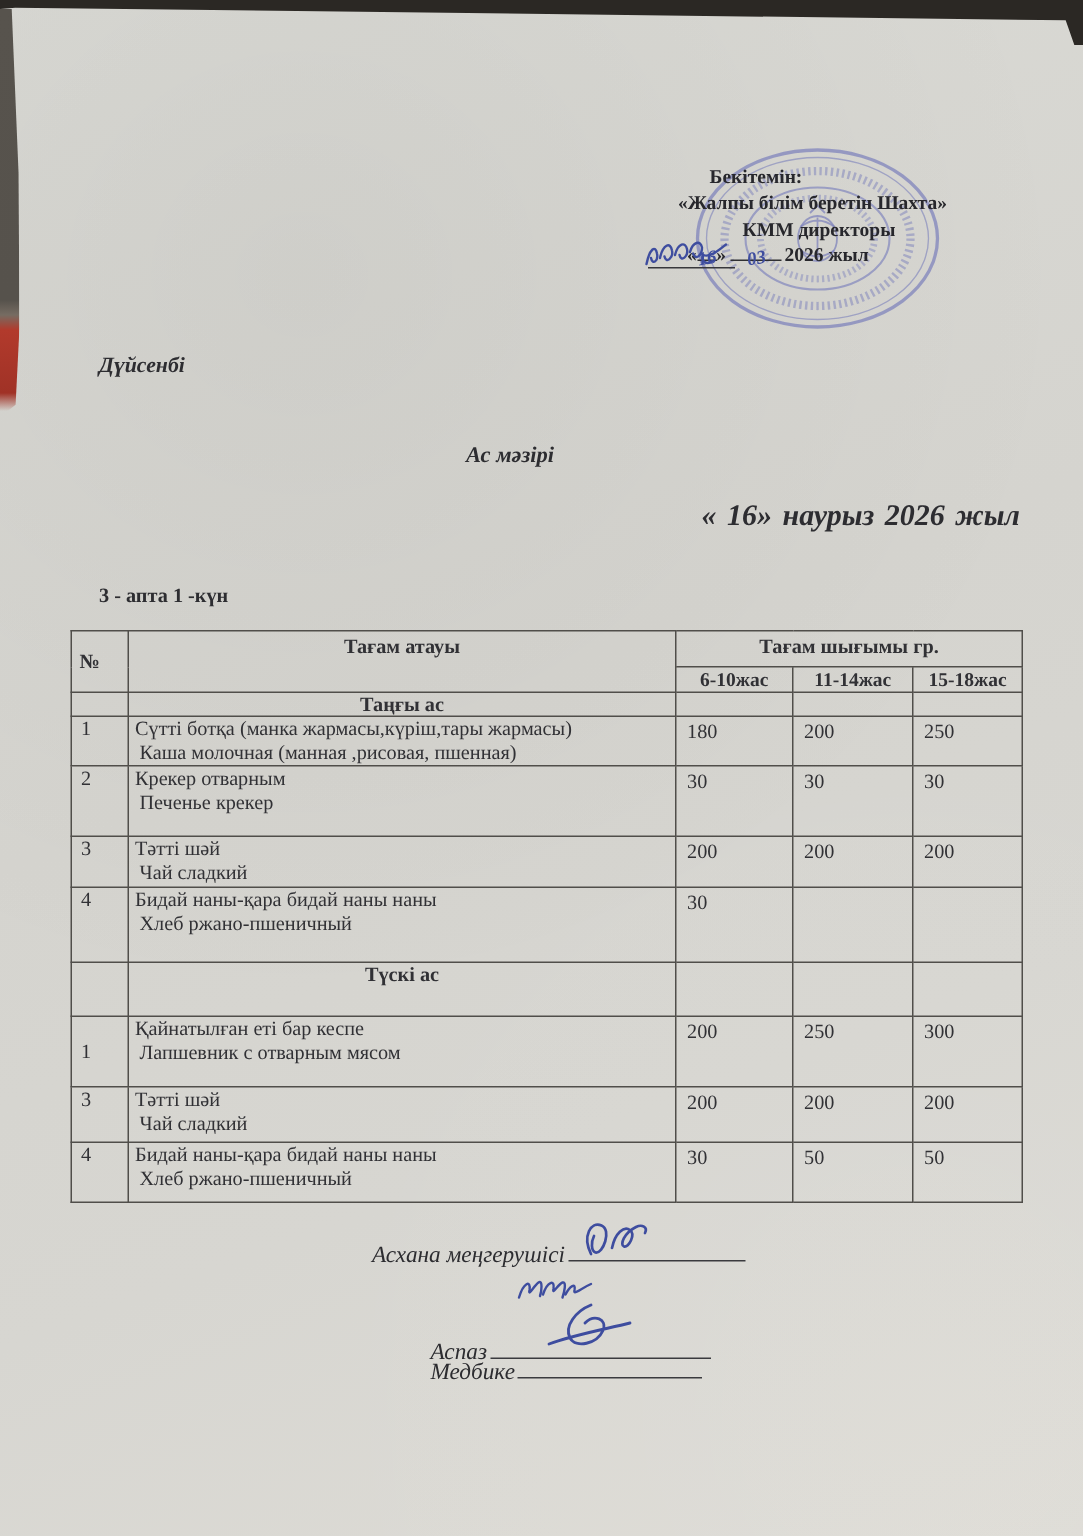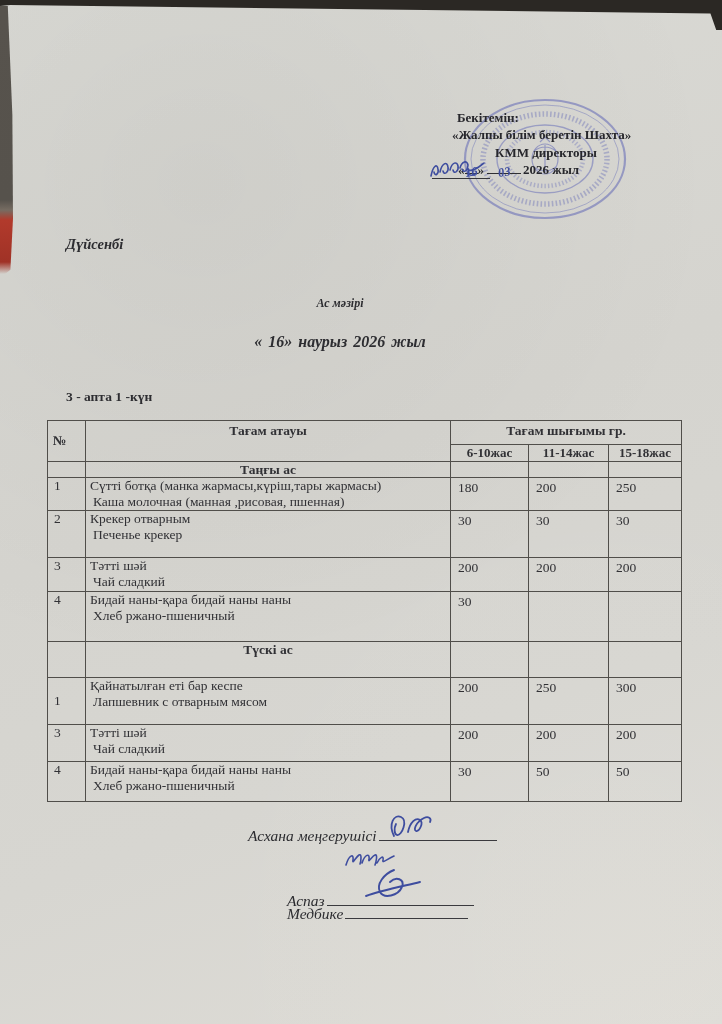--- a/index.html
+++ b/index.html
@@ -23,35 +23,35 @@
   }
   .edge-left{
     position:absolute;left:0;top:6px;width:13px;height:272px;
     background:linear-gradient(to bottom,#57534d 0px,#56524c 194px,#766c62 204px,#b23a2c 214px,#a03226 256px,rgba(200,199,194,0) 268px);
     clip-path:polygon(0 0,60% 0,95% 40%,100% 78%,80% 97%,0 100%);
   }
   
   .stamp{position:absolute;left:452px;top:90px;width:186px;height:142px;filter:blur(0.4px);opacity:0.85;}
   
   .approval{position:absolute;left:452px;top:109px;width:218px;font-size:13px;font-weight:bold;line-height:17.4px;color:#27272c;}
-  .ap-1{margin-left:5px;}
+  .ap-1{margin-left:21px;}
   .ap-center{text-align:center;margin-right:30px;}
   .ap-name{padding-left:42px;}
   .ap-date{margin-left:6px;white-space:nowrap;}
   .blank{display:inline-block;border-bottom:1.3px solid #2f2f33;height:13px;text-align:center;vertical-align:baseline;}
   .b1{width:13px;}
   .b2{width:34px;margin-left:3px;margin-right:2px;}
   .hw{display:inline-block;font-style:italic;font-weight:bold;color:var(--ink-blue,#3e4d9f);transform:rotate(-10deg);font-size:12.5px;line-height:10px;position:relative;top:2px;}
   .dir-underline{position:absolute;left:432px;top:163px;width:58px;height:16px;border-bottom:1.4px solid #37373b;}
   .sig{position:absolute;stroke:var(--ink-blue,#3e4d9f);fill:none;stroke-linecap:round;stroke-linejoin:round;}
   .sig-director{left:429px;top:158px;width:62px;height:24px;}
   
   .weekday{position:absolute;left:66px;top:236px;font-size:14.5px;font-style:italic;font-weight:600;}
-  .menu-title{position:absolute;left:0;top:296px;width:680px;text-align:center;font-size:12px;font-weight:bold;font-style:italic;}
-  .menu-date{position:absolute;left:0;top:333px;width:680px;text-align:center;font-size:16px;font-weight:bold;font-style:italic;word-spacing:2px;}
+  .menu-title{position:absolute;left:0;top:296px;width:680px;text-align:center;font-size:15px;font-weight:bold;font-style:italic;}
+  .menu-date{position:absolute;left:0;top:333px;width:680px;text-align:right;font-size:20px;font-weight:bold;font-style:italic;word-spacing:2px;}
   .week-line{position:absolute;left:66px;top:389px;font-size:13.5px;font-weight:bold;}
   
   .menu-table{
     position:absolute;left:47px;top:420px;width:634px;border-collapse:collapse;table-layout:fixed;
     font-size:13.5px;line-height:15.5px;color:#313135;
   }
   .menu-table th,.menu-table td{border:1px solid #504e4a;padding:0 4px;vertical-align:top;text-align:left;overflow:hidden;}
   .menu-table{border:1.5px solid #4a4845;}
   .menu-table thead th{font-weight:bold;text-align:center;}
   .menu-table thead tr:nth-child(1) th{height:24px;}

